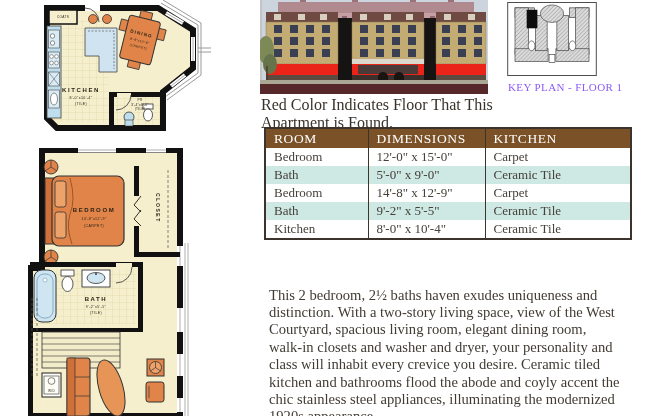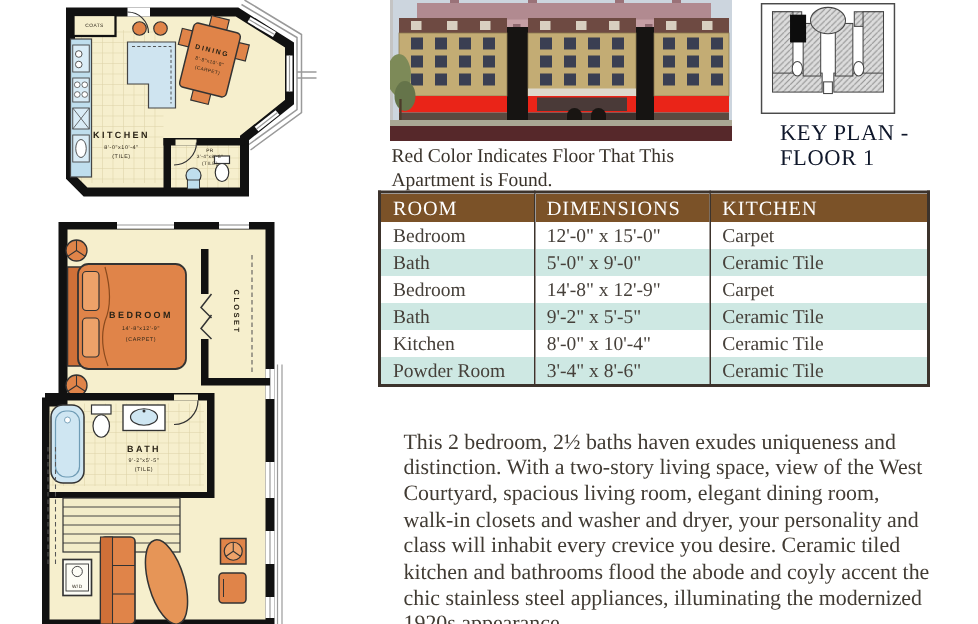--- a/index.html
+++ b/index.html
@@ -16,31 +16,31 @@
   #plan2{left:28px;top:148px;width:162px;height:268px;}
   svg text{font-family:"Liberation Sans", sans-serif;fill:#2b2417;}
   .plan-room-label{font-size:6px;font-weight:bold;letter-spacing:1.6px;}
   .plan-dim-label{font-size:3.6px;letter-spacing:0.4px;}
   .plan-tiny-label{font-size:3.2px;letter-spacing:0.3px;}
 
   
   #elevation{left:260px;top:0;width:228px;height:94px;}
   #elev-caption{
     left:261px;top:96px;width:240px;
-    font-size:13px;color:#3a332b;
+    font-size:16px;color:#3a332b;
   }
   #keyplan{left:506px;top:2px;width:92px;height:74px;}
   #keyplan-caption{
-    left:520px;top:81px;width:130px;
-    font-size:15px;letter-spacing:0.4px;color:#0f172a;
+    left:508px;top:81px;width:130px;
+    font-size:11px;letter-spacing:0.4px;color:#8b5cf6;
   }
 
   
   #room-table{
-    left:252px;top:127px;width:366px;
+    left:264px;top:127px;width:366px;
     border-collapse:collapse;table-layout:fixed;
     font-size:13px;
     border-radius:16px;
   }
   #room-table{border:2px solid #3c332c;}
   #room-table th,#room-table td{
     border-left:1px solid #3c332c;border-right:1px solid #3c332c;
     padding:1px 4px 1px 8px;text-align:left;font-weight:normal;
     white-space:nowrap;overflow:hidden;
   }
@@ -414,21 +414,16 @@
     <tr>
       <td>Bath</td>
       <td>9'-2" x 5'-5"</td>
       <td>Ceramic Tile</td>
     </tr>
     <tr>
       <td>Kitchen</td>
       <td>8'-0" x 10'-4"</td>
       <td>Ceramic Tile</td>
     </tr>
-    <tr>
-      <td>Powder Room</td>
-      <td>3'-4" x 8'-6"</td>
-      <td>Ceramic Tile</td>
-    </tr>
   </tbody>
 </table>
 
 <p id="description" class="abs">This 2 bedroom, 2½ baths haven exudes uniqueness and distinction. With a two-story living space, view of the West Courtyard, spacious living room, elegant dining room, walk-in closets and washer and dryer, your personality and class will inhabit every crevice you desire. Ceramic tiled kitchen and bathrooms flood the abode and coyly accent the chic stainless steel appliances, illuminating the modernized 1920s appearance.</p>
 
 </body></html>

